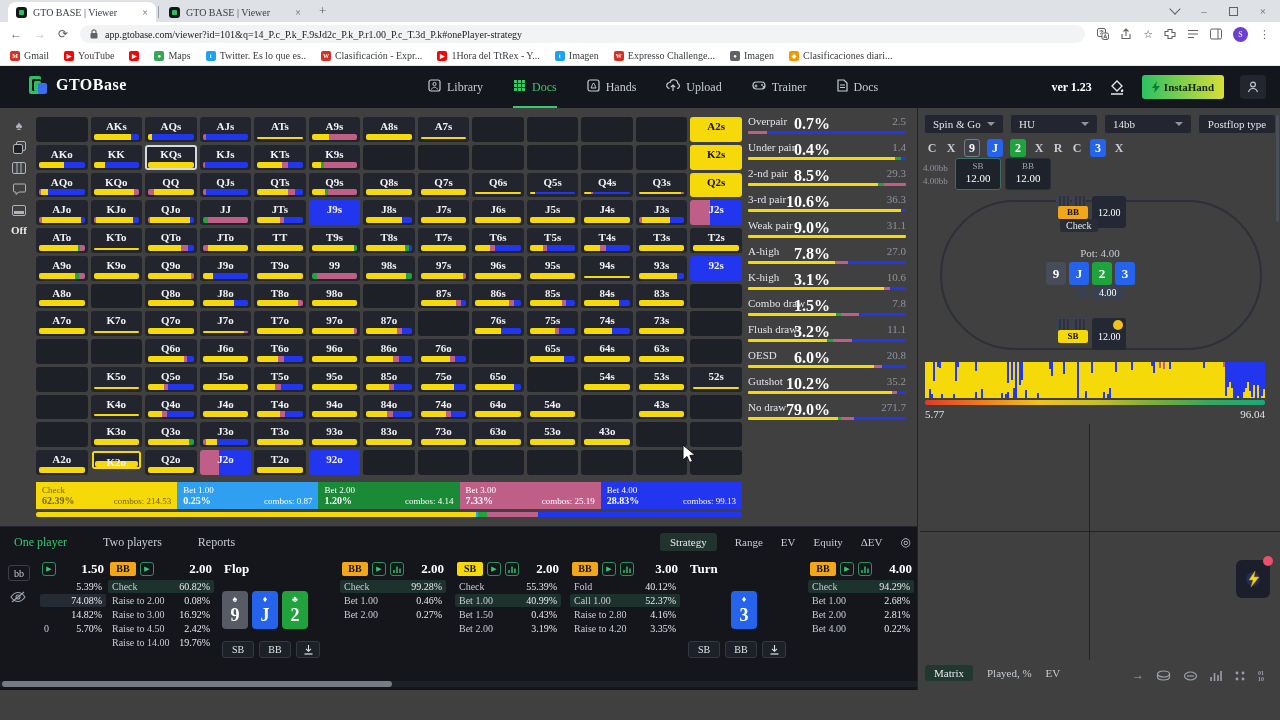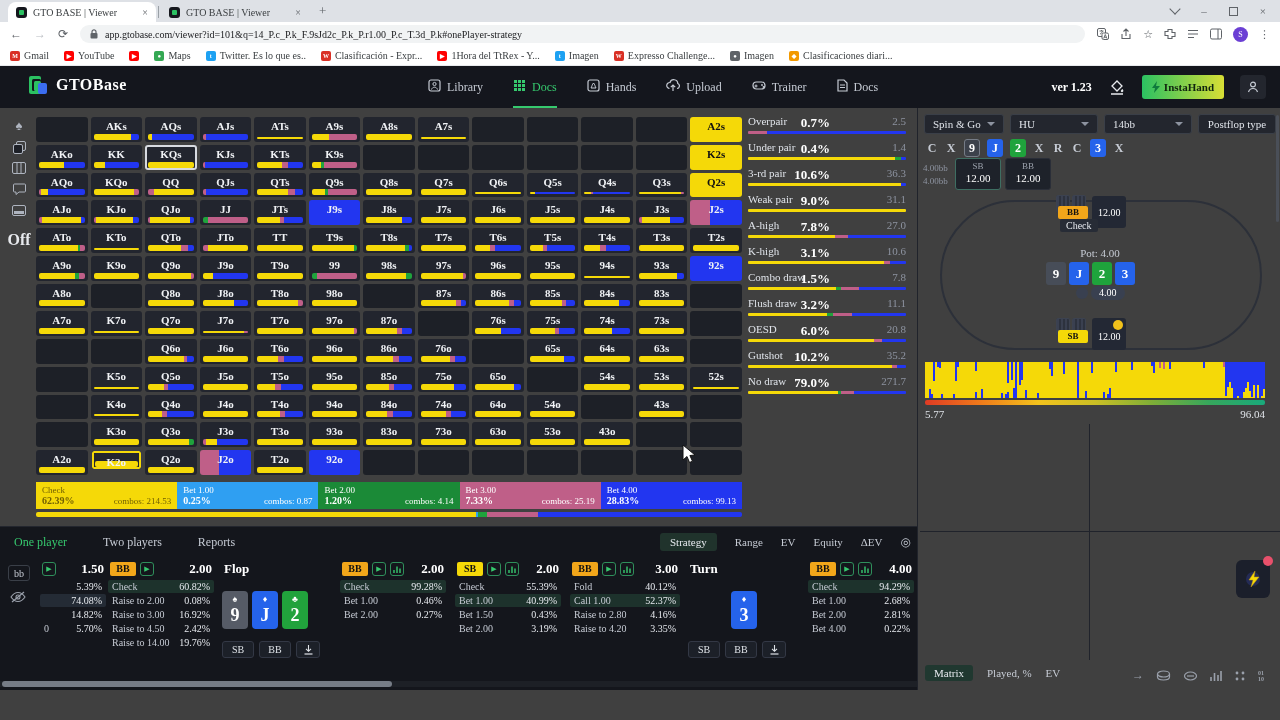--- a/index.html
+++ b/index.html
@@ -55,21 +55,21 @@
   #strip{position:absolute;left:36px;top:482px;width:706px;height:27px;display:flex;}
   .seg{flex:1;position:relative;font-size:9px;}
   .seg .sl{position:absolute;left:6px;top:3px;}
   .seg .sp{position:absolute;left:6px;bottom:3px;font-weight:bold;font-size:10px;}
   .seg .sc{position:absolute;right:6px;bottom:3px;}
   #ministrip{position:absolute;left:36px;top:512px;width:706px;height:5px;display:flex;border-radius:2px;overflow:hidden;}
   
   #stats{position:absolute;left:748px;top:112px;width:158px;}
   .srow{height:26px;position:relative;}
   .srow .lab{position:absolute;left:0;top:3px;font-size:11px;color:#dfe3e9;}
-  .srow .pct{position:absolute;right:76px;top:3px;font-size:13px;font-weight:bold;color:#fff;}
+  .srow .pct{position:absolute;right:76px;top:3px;font-size:16px;font-weight:bold;color:#fff;}
   .srow .val{position:absolute;right:0;top:3px;font-size:11px;color:#8d93a0;}
   .srow .sbar{position:absolute;left:0;right:0;bottom:4px;height:3px;display:flex;border-radius:1px;overflow:hidden;}
   #drawshdr{height:30px;position:relative;margin-top:4px;}
   #drawshdr .lab{position:absolute;left:0;top:6px;font-size:13px;font-weight:bold;color:#fff;}
   #drawshdr .val{position:absolute;right:0;top:7px;font-size:12px;color:#dfe3e9;}
   
   #selects{position:absolute;left:924px;top:114px;width:352px;display:flex;gap:6px;}
   .sel{height:20px;background:#23262e;border:1px solid #3a3f48;border-radius:3px;font-size:11px;color:#dfe3e9;display:flex;align-items:center;padding:0 8px;position:relative;}
   .sel .chev{margin-left:auto;width:0;height:0;border-left:4px solid transparent;border-right:4px solid transparent;border-top:4px solid #8d93a0;}
   #actionline{position:absolute;left:926px;top:139px;height:18px;display:flex;gap:7px;align-items:center;}
@@ -359,21 +359,21 @@
     <svg width="13" height="12" viewBox="0 0 13 12">
         <path d="M1.5 1h10a1 1 0 0 1 1 1v6a1 1 0 0 1-1 1H6l-3 2.5V9H1.5a1 1 0 0 1-1-1V2a1 1 0 0 1 1-1z" fill="none" stroke="#aeb4bf"></path>
       </svg>
   </div>
   <div class="railic" style="top:202px;">
     <svg width="14" height="11" viewBox="0 0 14 11">
         <rect x="0.5" y="0.5" width="13" height="10" rx="1.5" fill="none" stroke="#aeb4bf"></rect>
         <rect x="2" y="6" width="10" height="3" fill="#aeb4bf"></rect>
       </svg>
   </div>
-  <div class="railic" style="top:232px;font-size:16px;font-weight:bold;color:#e8eaee;">
+  <div class="railic" style="top:222px;font-size:11px;font-weight:bold;color:#e8eaee;">
     <span>Off</span>
   </div>
 
   <div id="matrix">
       <div class="cell empty"></div>
       <div class="cell">
         <span class="hl">AKs</span>
         <div class="bar">
           <div style="width: 82%; background: rgb(245, 217, 8);"></div>
           <div style="width: 18%; background: rgb(34, 54, 240);"></div>
@@ -1337,20 +1337,30 @@
         </div>
       </div>
       <div class="srow">
         <div class="lab">Under pair</div>
         <div class="pct">0.4%</div>
         <div class="val">1.4</div>
         <div class="sbar">
           <div style="width: 93%; background: rgb(245, 217, 8);"></div>
           <div style="width: 4%; background: rgb(31, 163, 60);"></div>
           <div style="width: 3%; background: rgb(34, 54, 240);"></div>
+        </div>
+      </div>
+      <div class="srow">
+        <div class="lab">2-nd pair</div>
+        <div class="pct">8.5%</div>
+        <div class="val">29.3</div>
+        <div class="sbar">
+          <div style="width: 82%; background: rgb(245, 217, 8);"></div>
+          <div style="width: 4%; background: rgb(31, 163, 60);"></div>
+          <div style="width: 14%; background: rgb(191, 95, 136);"></div>
         </div>
       </div>
       <div class="srow">
         <div class="lab">3-rd pair</div>
         <div class="pct">10.6%</div>
         <div class="val">36.3</div>
         <div class="sbar">
           <div style="width: 97%; background: rgb(245, 217, 8);"></div>
           <div style="width: 3%; background: rgb(34, 54, 240);"></div>
         </div>

